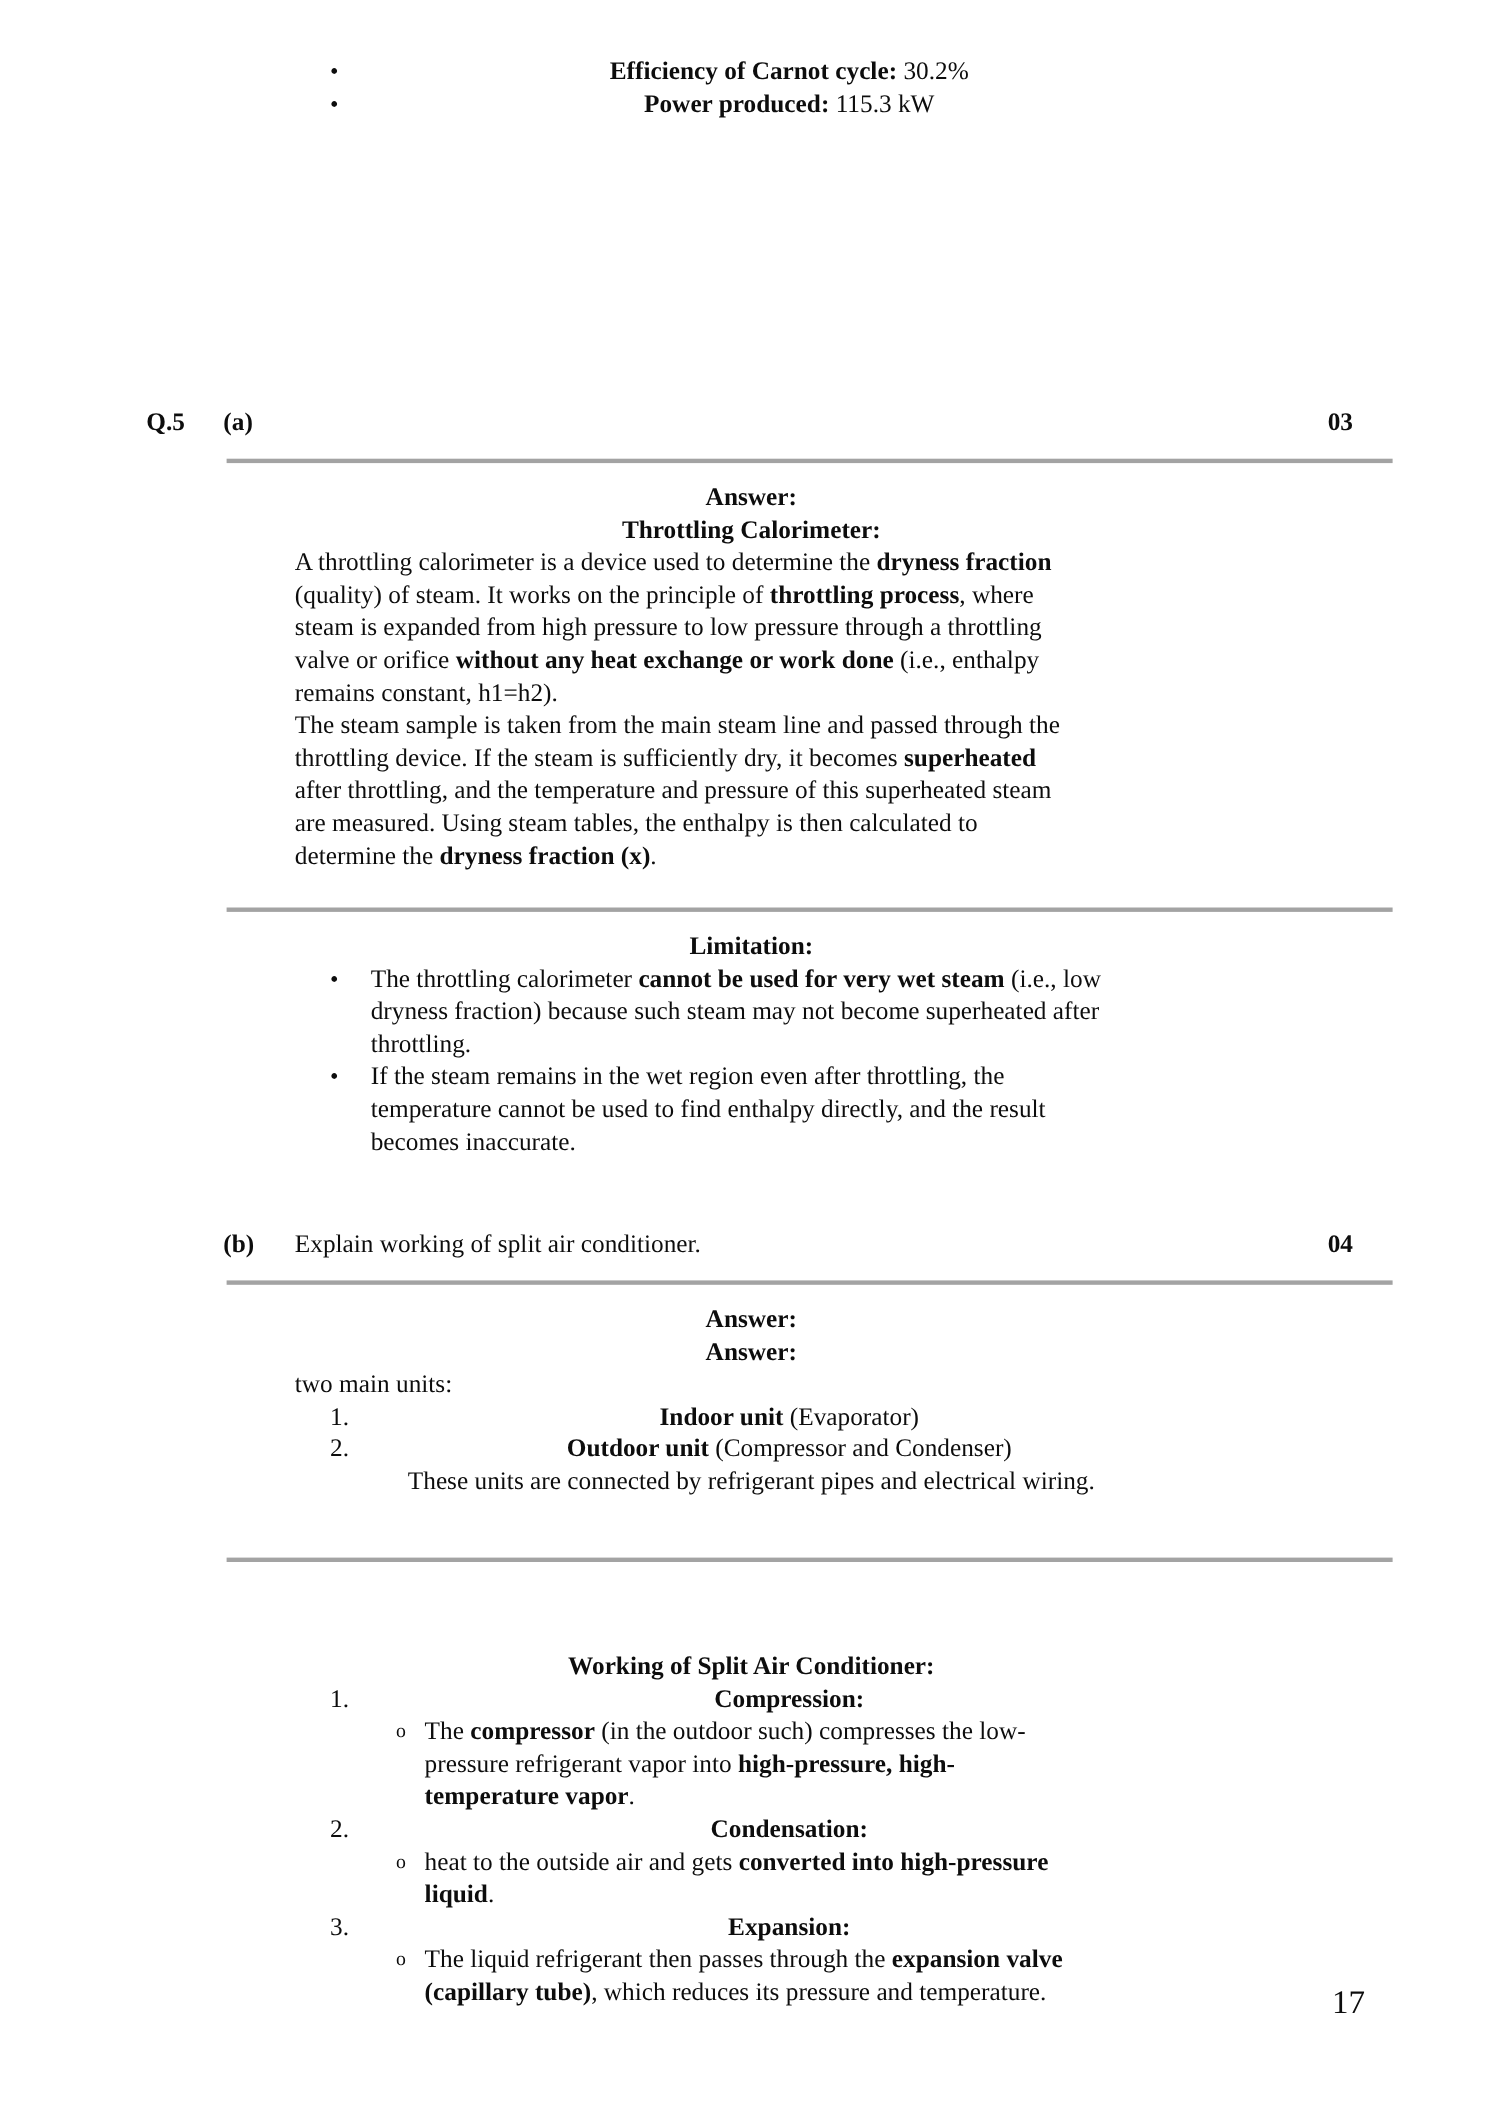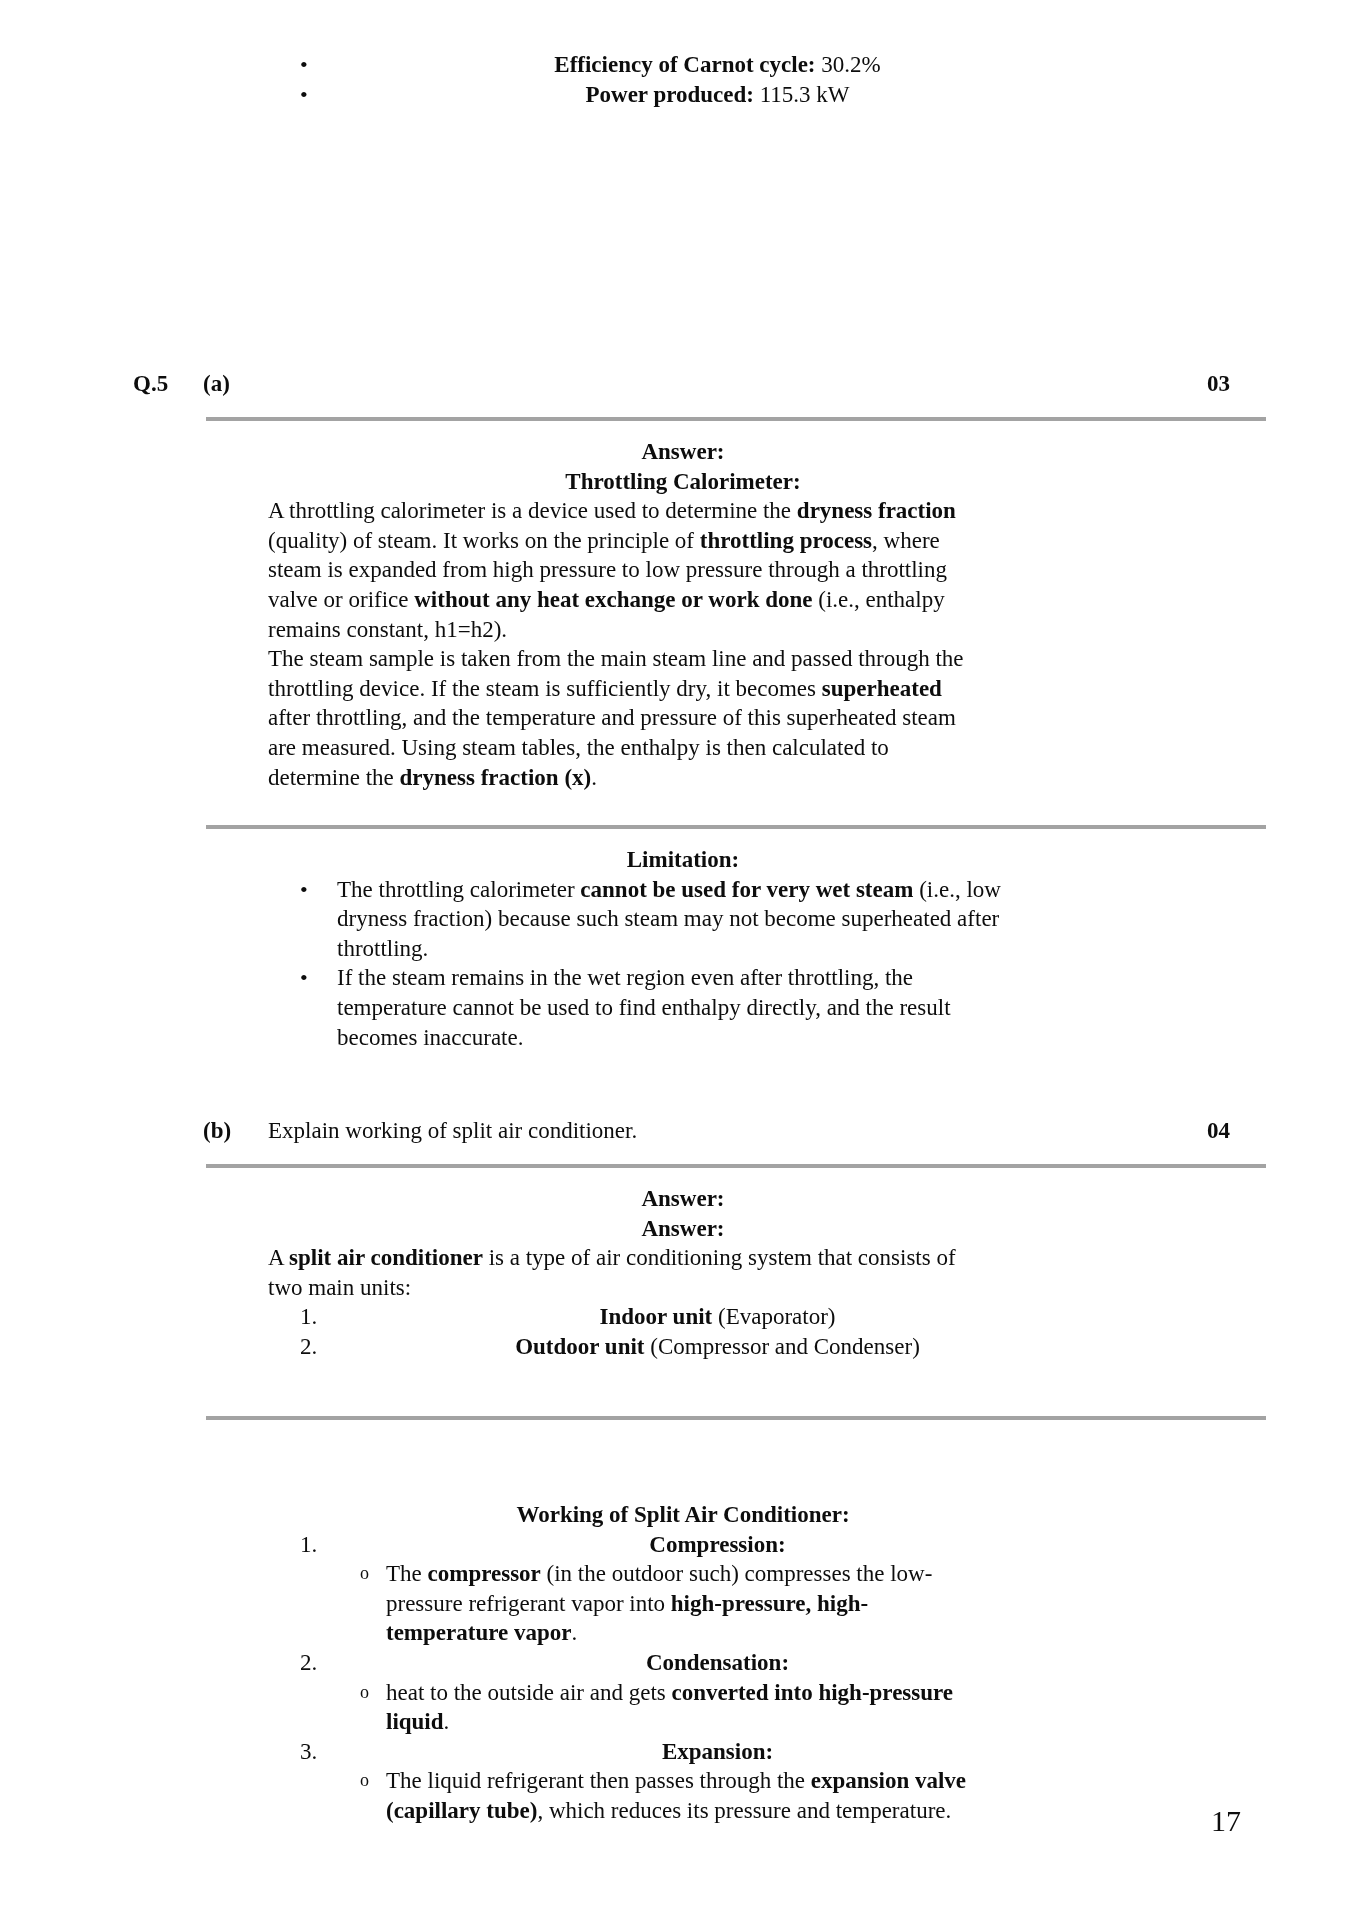--- a/index.html
+++ b/index.html
@@ -115,31 +115,31 @@
     <span class="q-text">Explain working of split air conditioner.</span>
     <span class="q-marks">04</span>
   </div>
 
   <div class="rule" style="top:1164px;"></div>
 
   <div class="abs content-col" style="top:1184px;">
     <div class="single-line bold">Answer:</div>
     <div class="single-line bold">Answer:</div>
     <div class="rich-lines">
-        <div><span>A </span><b>split air conditioner</b><span> is a type of air conditioning system that consists of</span></div>
         <div><span>two main units:</span></div>
       </div>
     <div class="li indent-1">
       <span class="marker">1.</span>
       <div class="li-body single-line"><b>Indoor unit</b><span> (Evaporator)</span></div>
     </div>
     <div class="li indent-1">
       <span class="marker">2.</span>
       <div class="li-body single-line"><b>Outdoor unit</b><span> (Compressor and Condenser)</span></div>
     </div>
+    <div class="single-line">These units are connected by refrigerant pipes and electrical wiring.</div>
   </div>
 
   <div class="rule" style="top:1416px;"></div>
 
   <div class="abs content-col" style="top:1500px;">
     <div class="single-line bold">Working of Split Air Conditioner:</div>
 
     <div class="li indent-1">
       <span class="marker">1.</span>
       <div class="li-body single-line bold">Compression:</div>

